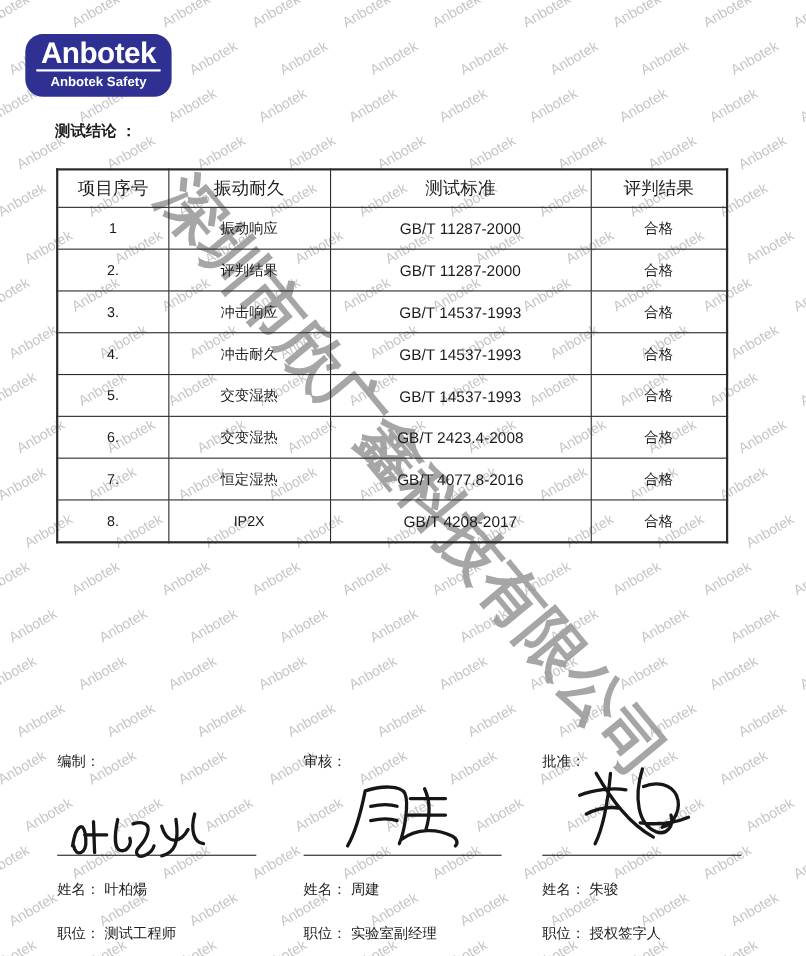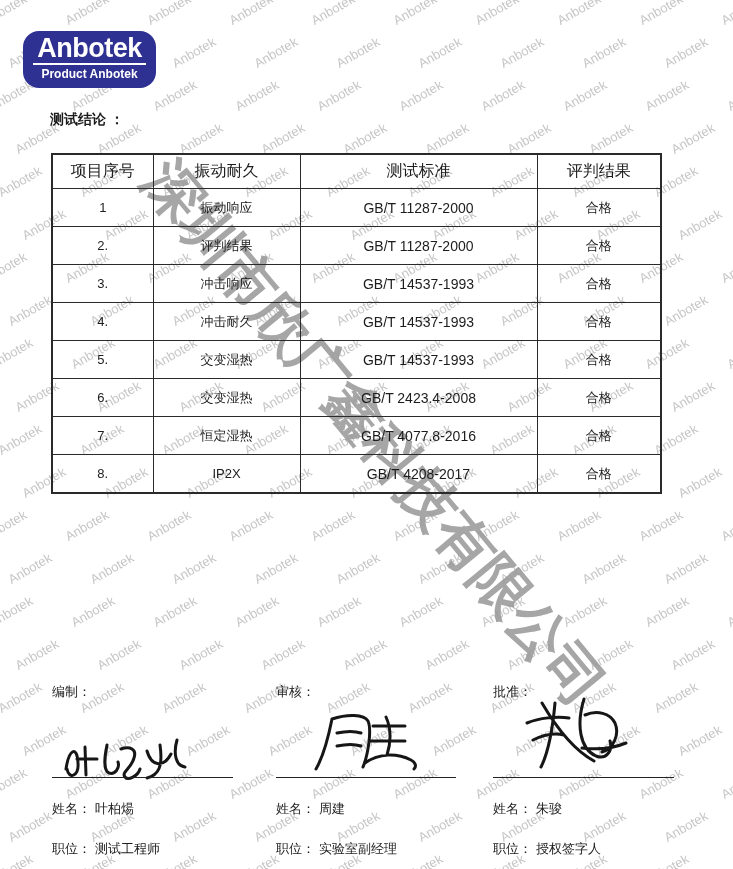--- a/index.html
+++ b/index.html
@@ -328,21 +328,21 @@
       <span class="wm-small" style="left: 725px; top: 862px; color: rgb(198, 198, 198);">Anbotek</span>
     </div>
   <div id="wm-large" style="color: rgb(154, 154, 154);"><span>深</span><span>圳</span><span>市</span><span>欣</span><span>广</span><span>鑫</span><span>科</span><span>技</span><span>有</span><span>限</span><span>公</span><span>司</span></div>
 </div>
 
 <div class="content">
 
   <div class="logo" style="background: rgb(46, 49, 146);">
     <span class="logo-brand">Anbotek</span>
     <span class="logo-rule"></span>
-    <span class="logo-tagline">Product Anbotek</span>
+    <span class="logo-tagline">Anbotek Safety</span>
   </div>
 
 
   <div class="conclusion-label">测试结论 ：</div>
 
   <table class="results">
     <colgroup>
       <col class="col-idx">
         <col class="col-item">
         <col class="col-std">

